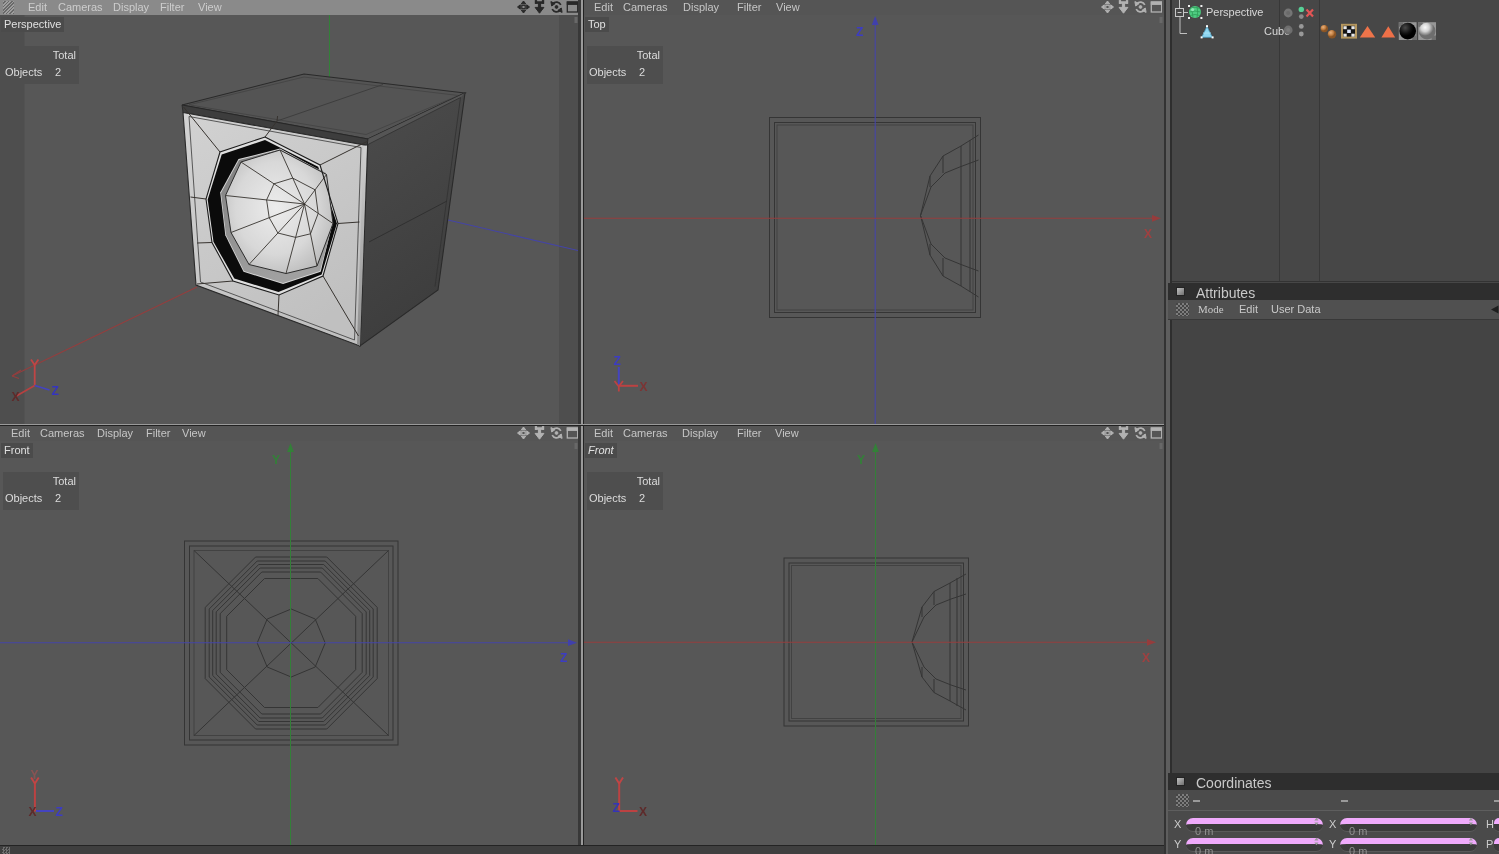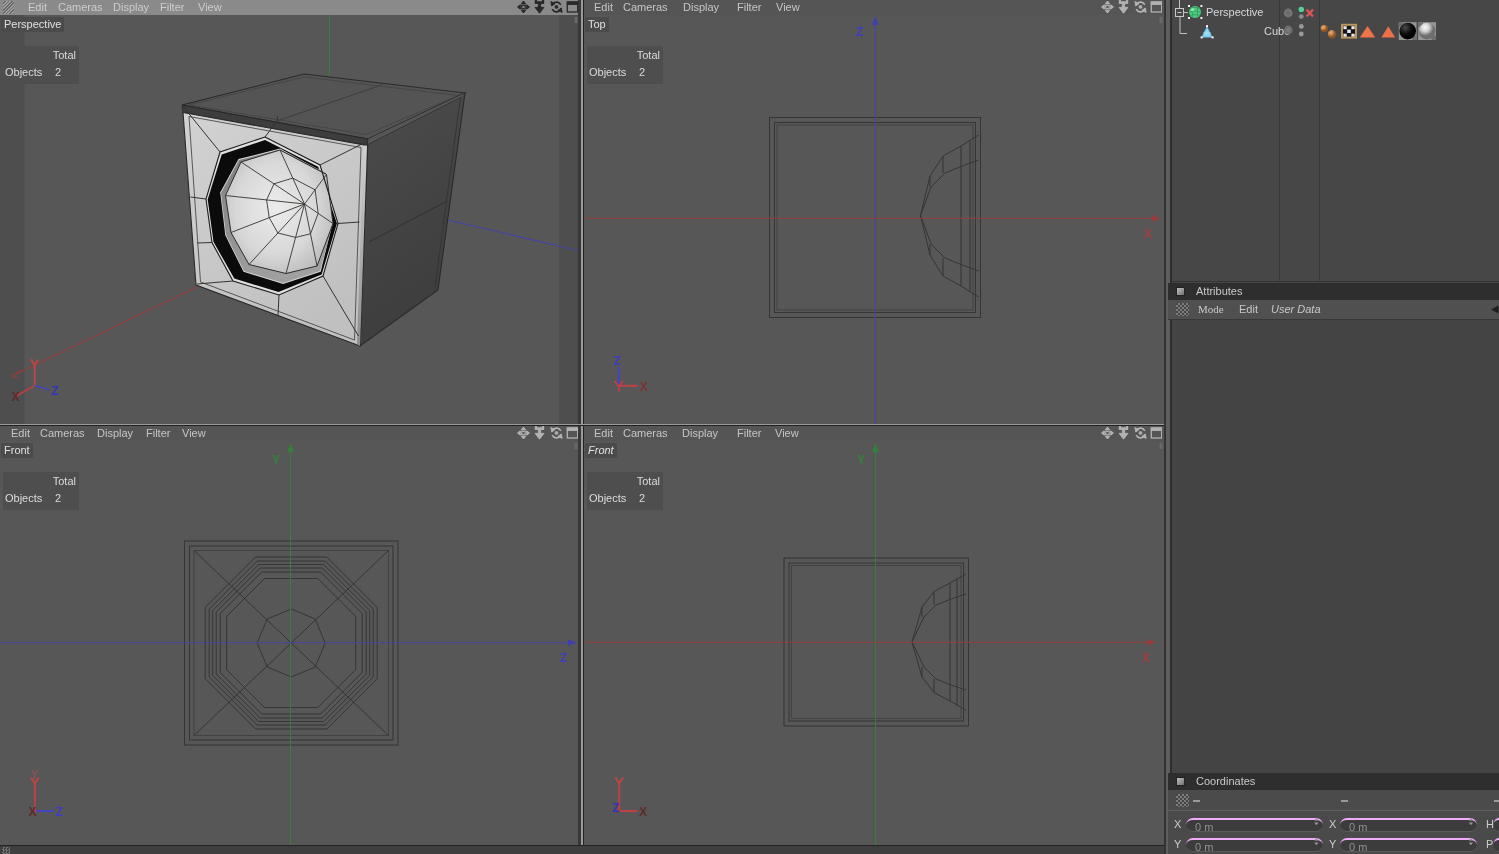--- a/index.html
+++ b/index.html
@@ -8,22 +8,22 @@
 .vp{position:absolute;background:#575757;}
 .vlabel{position:absolute;background:#4b4b4b;color:#e0e0e0;font-size:11px;line-height:15px;padding:0 3px;}
 .ovl{position:absolute;background:#4e4e4e;width:76px;height:38px;}
 .ovl .tot{position:absolute;right:3px;top:3px;font-size:11px;color:#dcdcdc;margin-left:16px;}
 .ovl .obj{position:absolute;left:2px;top:20px;font-size:11px;color:#dcdcdc;}
 .ovl .num{position:absolute;left:52px;top:20px;font-size:11px;color:#dcdcdc;}
 .gripA{position:absolute;left:3px;top:1px;width:11px;height:13px;background:repeating-linear-gradient(135deg,#9e9e9e 0 1.2px,#696969 1.2px 2.4px);}
 .gripD{position:absolute;width:13px;height:13px;background:conic-gradient(#7d7d7d 25%,#454545 0 50%,#7d7d7d 0 75%,#454545 0) 0 0/4px 4px;}
 .titlebar{position:absolute;left:1168px;width:331px;height:17px;background:#2e2e2e;}
 .tbicon{position:absolute;left:8px;top:4px;width:9px;height:9px;background:linear-gradient(135deg,#c2c2c2,#6f6f6f);border:1px solid #232323;box-sizing:border-box;}
-.tbtext{position:absolute;left:28px;top:2px;font-size:11px;color:#c9c9c9;}
-.fld{position:absolute;height:14px;background:#3c3c3c;border-radius:7px;border-top:2px solid #f0abfc;border-bottom:1px solid #5a5a5a;box-sizing:border-box;}
+.tbtext{position:absolute;left:28px;top:2px;font-size:14px;color:#c9c9c9;}
+.fld{position:absolute;height:14px;background:#3c3c3c;border-radius:7px;border-top:6px solid #f0abfc;border-bottom:1px solid #5a5a5a;box-sizing:border-box;}
 .fldtx{position:absolute;left:9px;top:1px;font-size:11px;color:#909090;}
 .flbl{position:absolute;font-size:11px;color:#cccccc;}
 </style></head>
 <body>
 <svg width="0" height="0" style="position:absolute;">
   <defs>
     <g id="vicons">
       <g transform="translate(12.5,7)">
         <polygon points="0,-6 -2.2,-3.2 2.2,-3.2"></polygon>
           <polygon points="0,6 -2.2,3.2 2.2,3.2"></polygon>
@@ -357,21 +357,21 @@
 </svg>
 
 <div class="titlebar" style="top:283px;">
   <div class="tbicon"></div>
   <div class="tbtext">Attributes</div>
 </div>
 <div class="abs" style="left:1168px;top:300px;width:331px;height:20px;background:#505050;border-bottom:1px solid #383838;box-sizing:border-box;">
   <div class="gripD" style="left:8px;top:3px;"></div>
   <div class="t" style="left:30px;top:3px;color:#c9c9c9;font-family:Liberation Serif, serif;">Mode</div>
   <div class="t" style="left:71px;top:3px;color:#c9c9c9;">Edit</div>
-  <div class="t" style="left:103px;top:3px;color:#c9c9c9;font-style:italic;">User Data</div>
+  <div class="t" style="left:103px;top:3px;color:#c9c9c9;">User Data</div>
   <svg class="abs" style="right:0px;top:5px;" width="9" height="9" viewBox="0 0 9 9">
       <polygon points="8.5,0.5 8.5,8.5 1,4.5" fill="#1e1e1e"></polygon>
     </svg>
 </div>
 <div class="abs" style="left:1172px;top:320px;width:327px;height:453px;background:#444444;"></div>
 
 <div class="titlebar" style="top:773px;">
   <div class="tbicon"></div>
   <div class="tbtext">Coordinates</div>
 </div>

